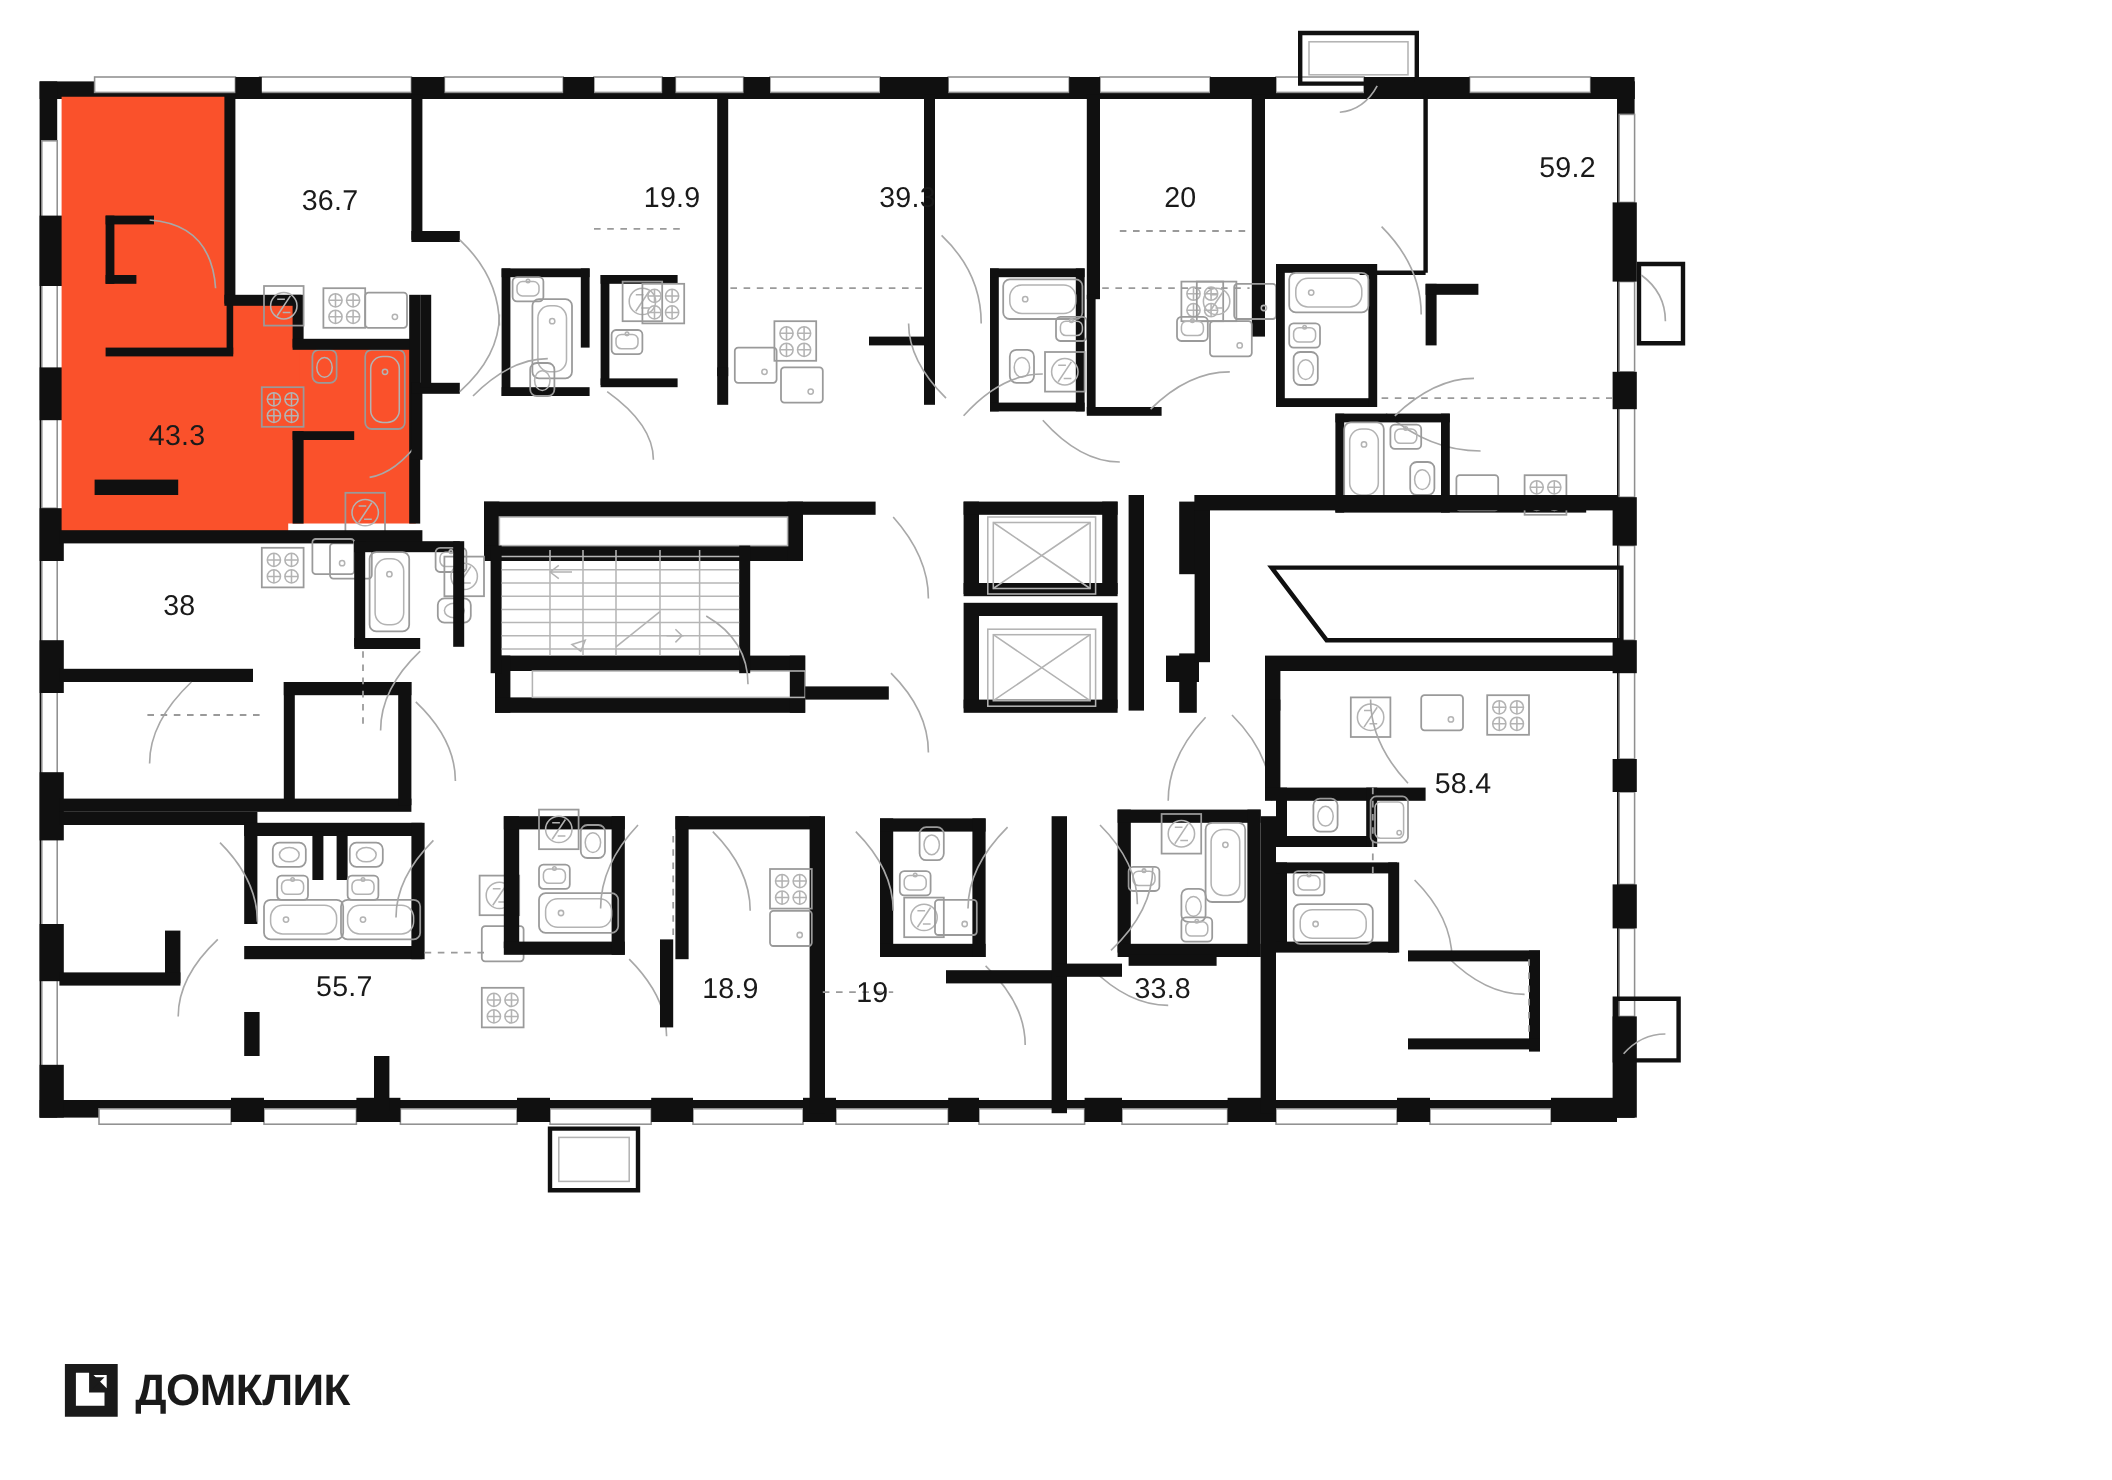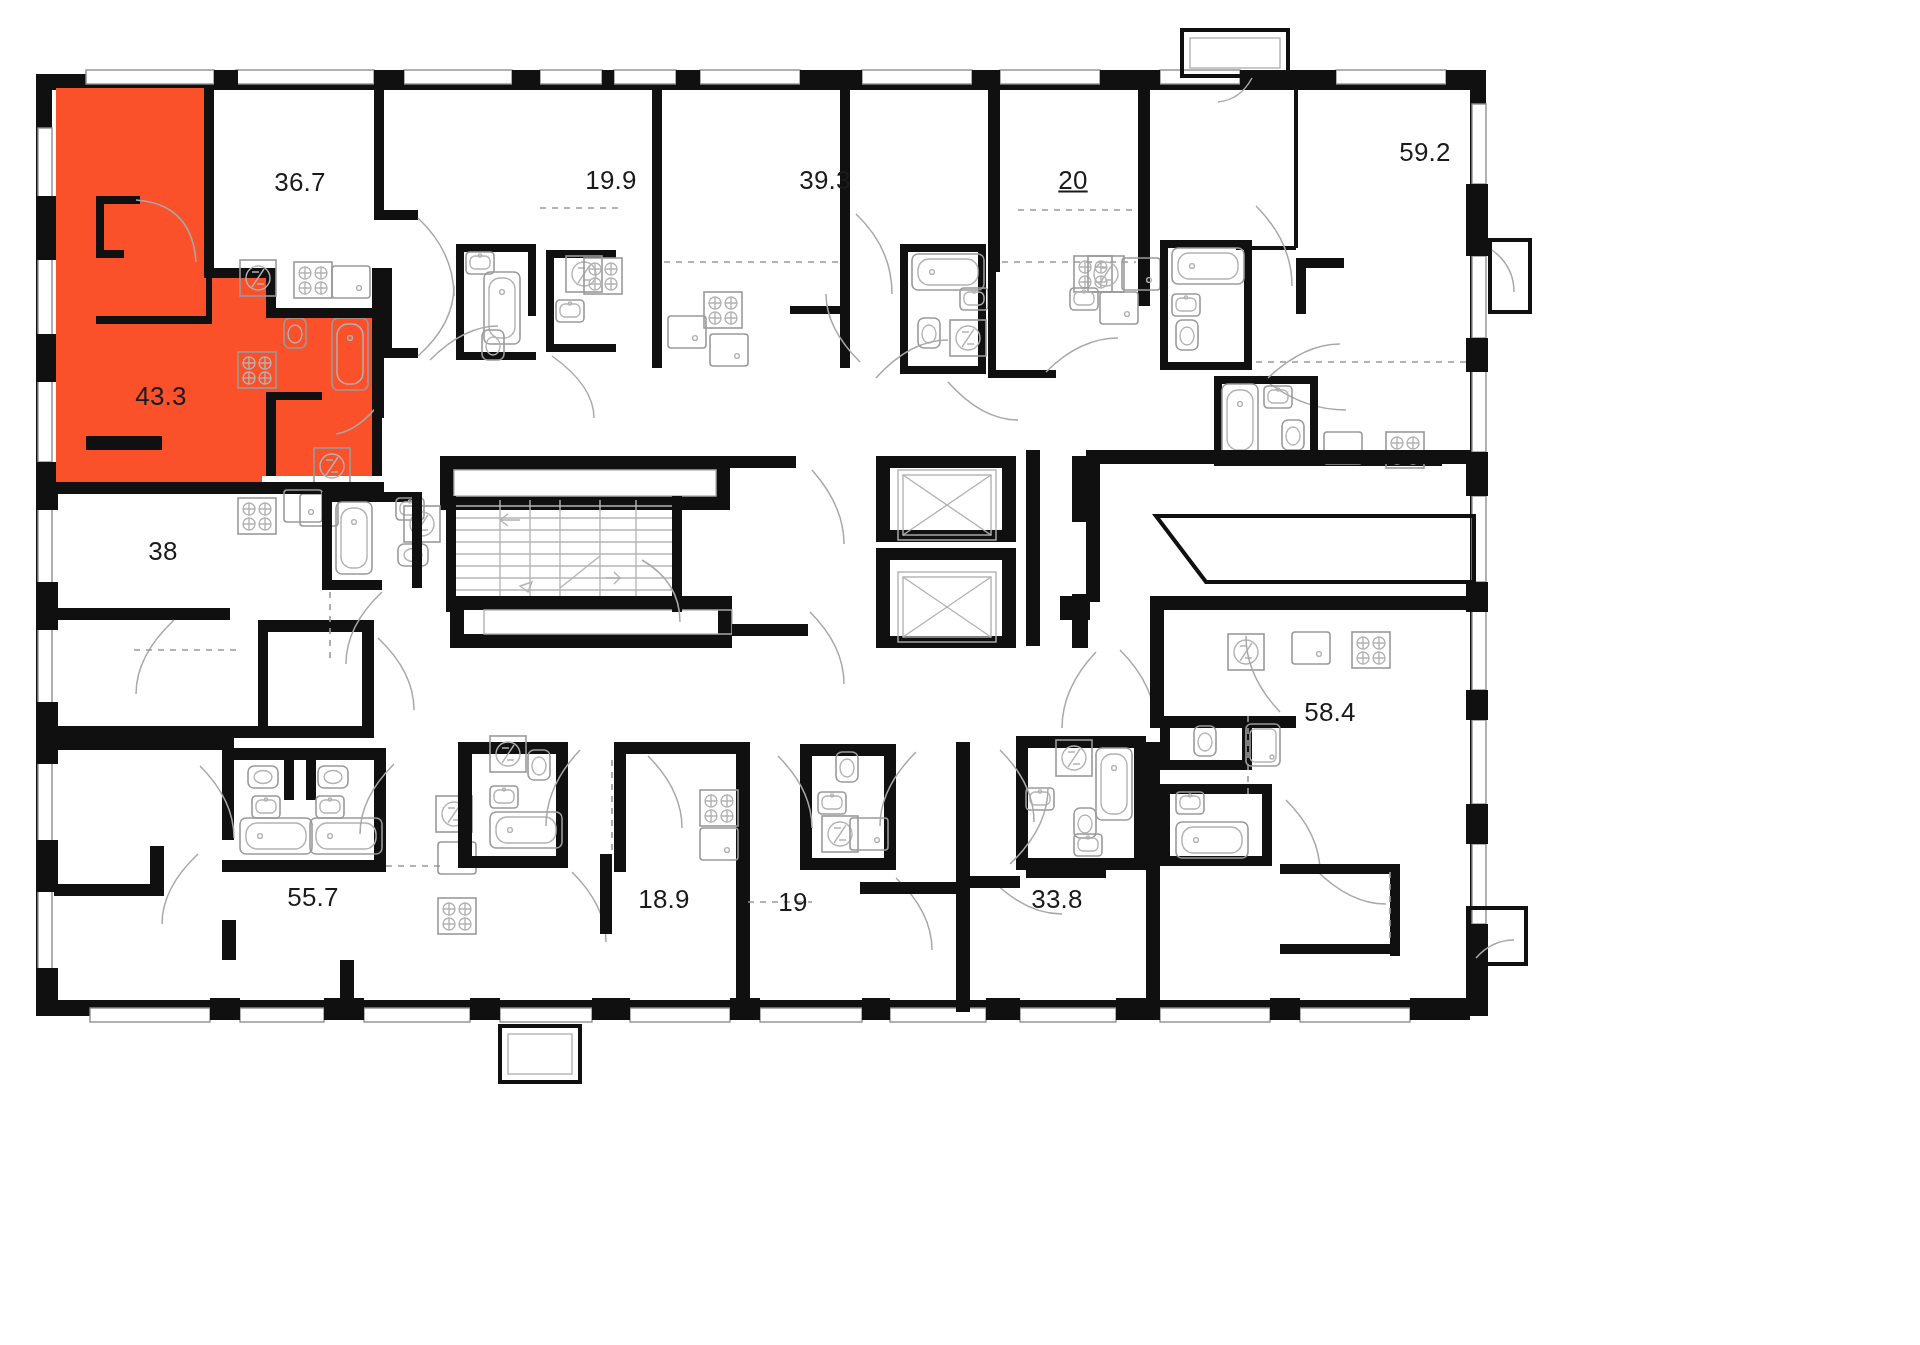--- a/index.html
+++ b/index.html
@@ -573,24 +573,33 @@
       <path class="dash" d="M1256 362 H 1470"></path>
       <path class="dash" d="M134 650 H 236"></path>
       <path class="dash" d="M1390 872 V 944"></path>
     </g>
 
   </svg>
 
   <div class="area-label" style="left:300px;top:182px;">36.7</div>
   <div class="area-label" style="left:611px;top:180px;">19.9</div>
   <div class="area-label" style="left:789px;top:180px;margin-left:36px;">39.3</div>
-  <div class="area-label" style="left:1073px;top:180px;text-decoration:underline;">20</div>
+  <div class="area-label" style="left:1073px;top:180px;">20</div>
   <div class="area-label" style="left:1396px;top:152px;margin-left:29px;">59.2</div>
   <div class="area-label" style="left:161px;top:396px;">43.3</div>
   <div class="area-label" style="left:163px;top:551px;">38</div>
   <div class="area-label" style="left:1330px;top:712px;">58.4</div>
   <div class="area-label" style="left:313px;top:897px;">55.7</div>
   <div class="area-label" style="left:664px;top:899px;">18.9</div>
   <div class="area-label" style="left:793px;top:902px;">19</div>
   <div class="area-label" style="left:1057px;top:899px;">33.8</div>
 
+  <div id="logo">
+    <svg class="mark" viewBox="0 0 56 56">
+      <path d="M4 4 H52 V52 H4 Z" fill="#1a1a1a"></path>
+      <path d="M14 12 h12 v18 h14 v12 H14 Z" fill="#ffffff"></path>
+      <path d="M30 14 h12 v12 z" fill="#ffffff"></path>
+      <path d="M30 16 L40 16 L30 26 Z" fill="#1a1a1a"></path>
+    </svg>
+    <div class="wordmark">ДОМКЛИК</div>
+  </div>
 
 </div>
 
 </body></html>

